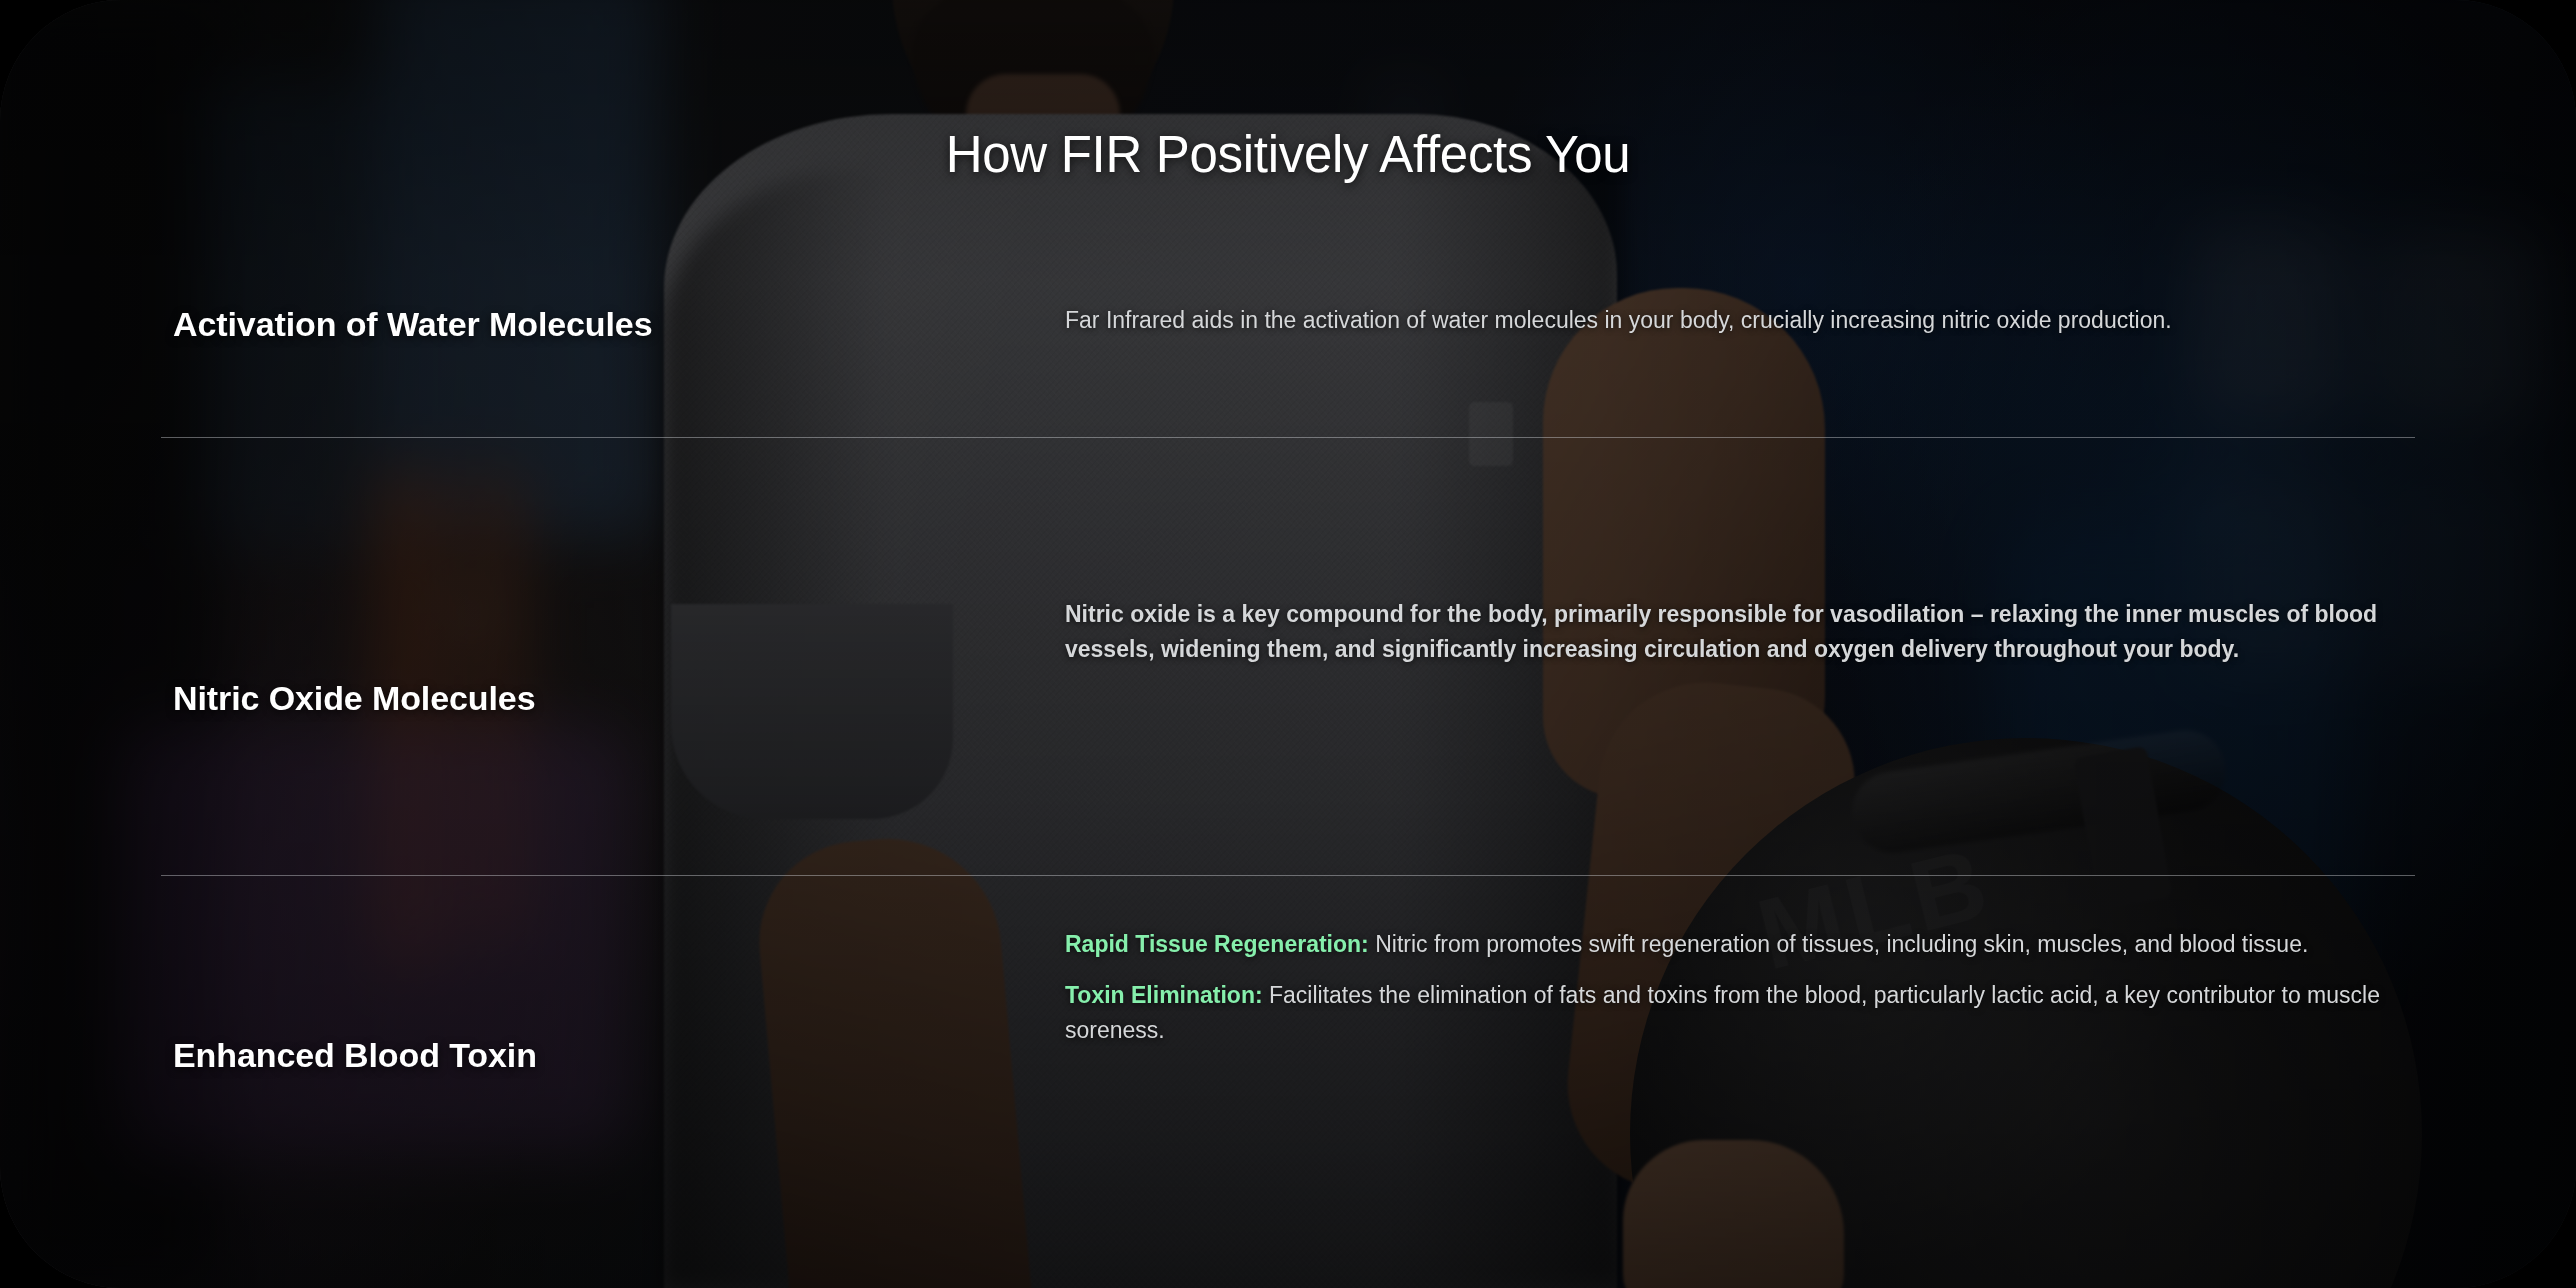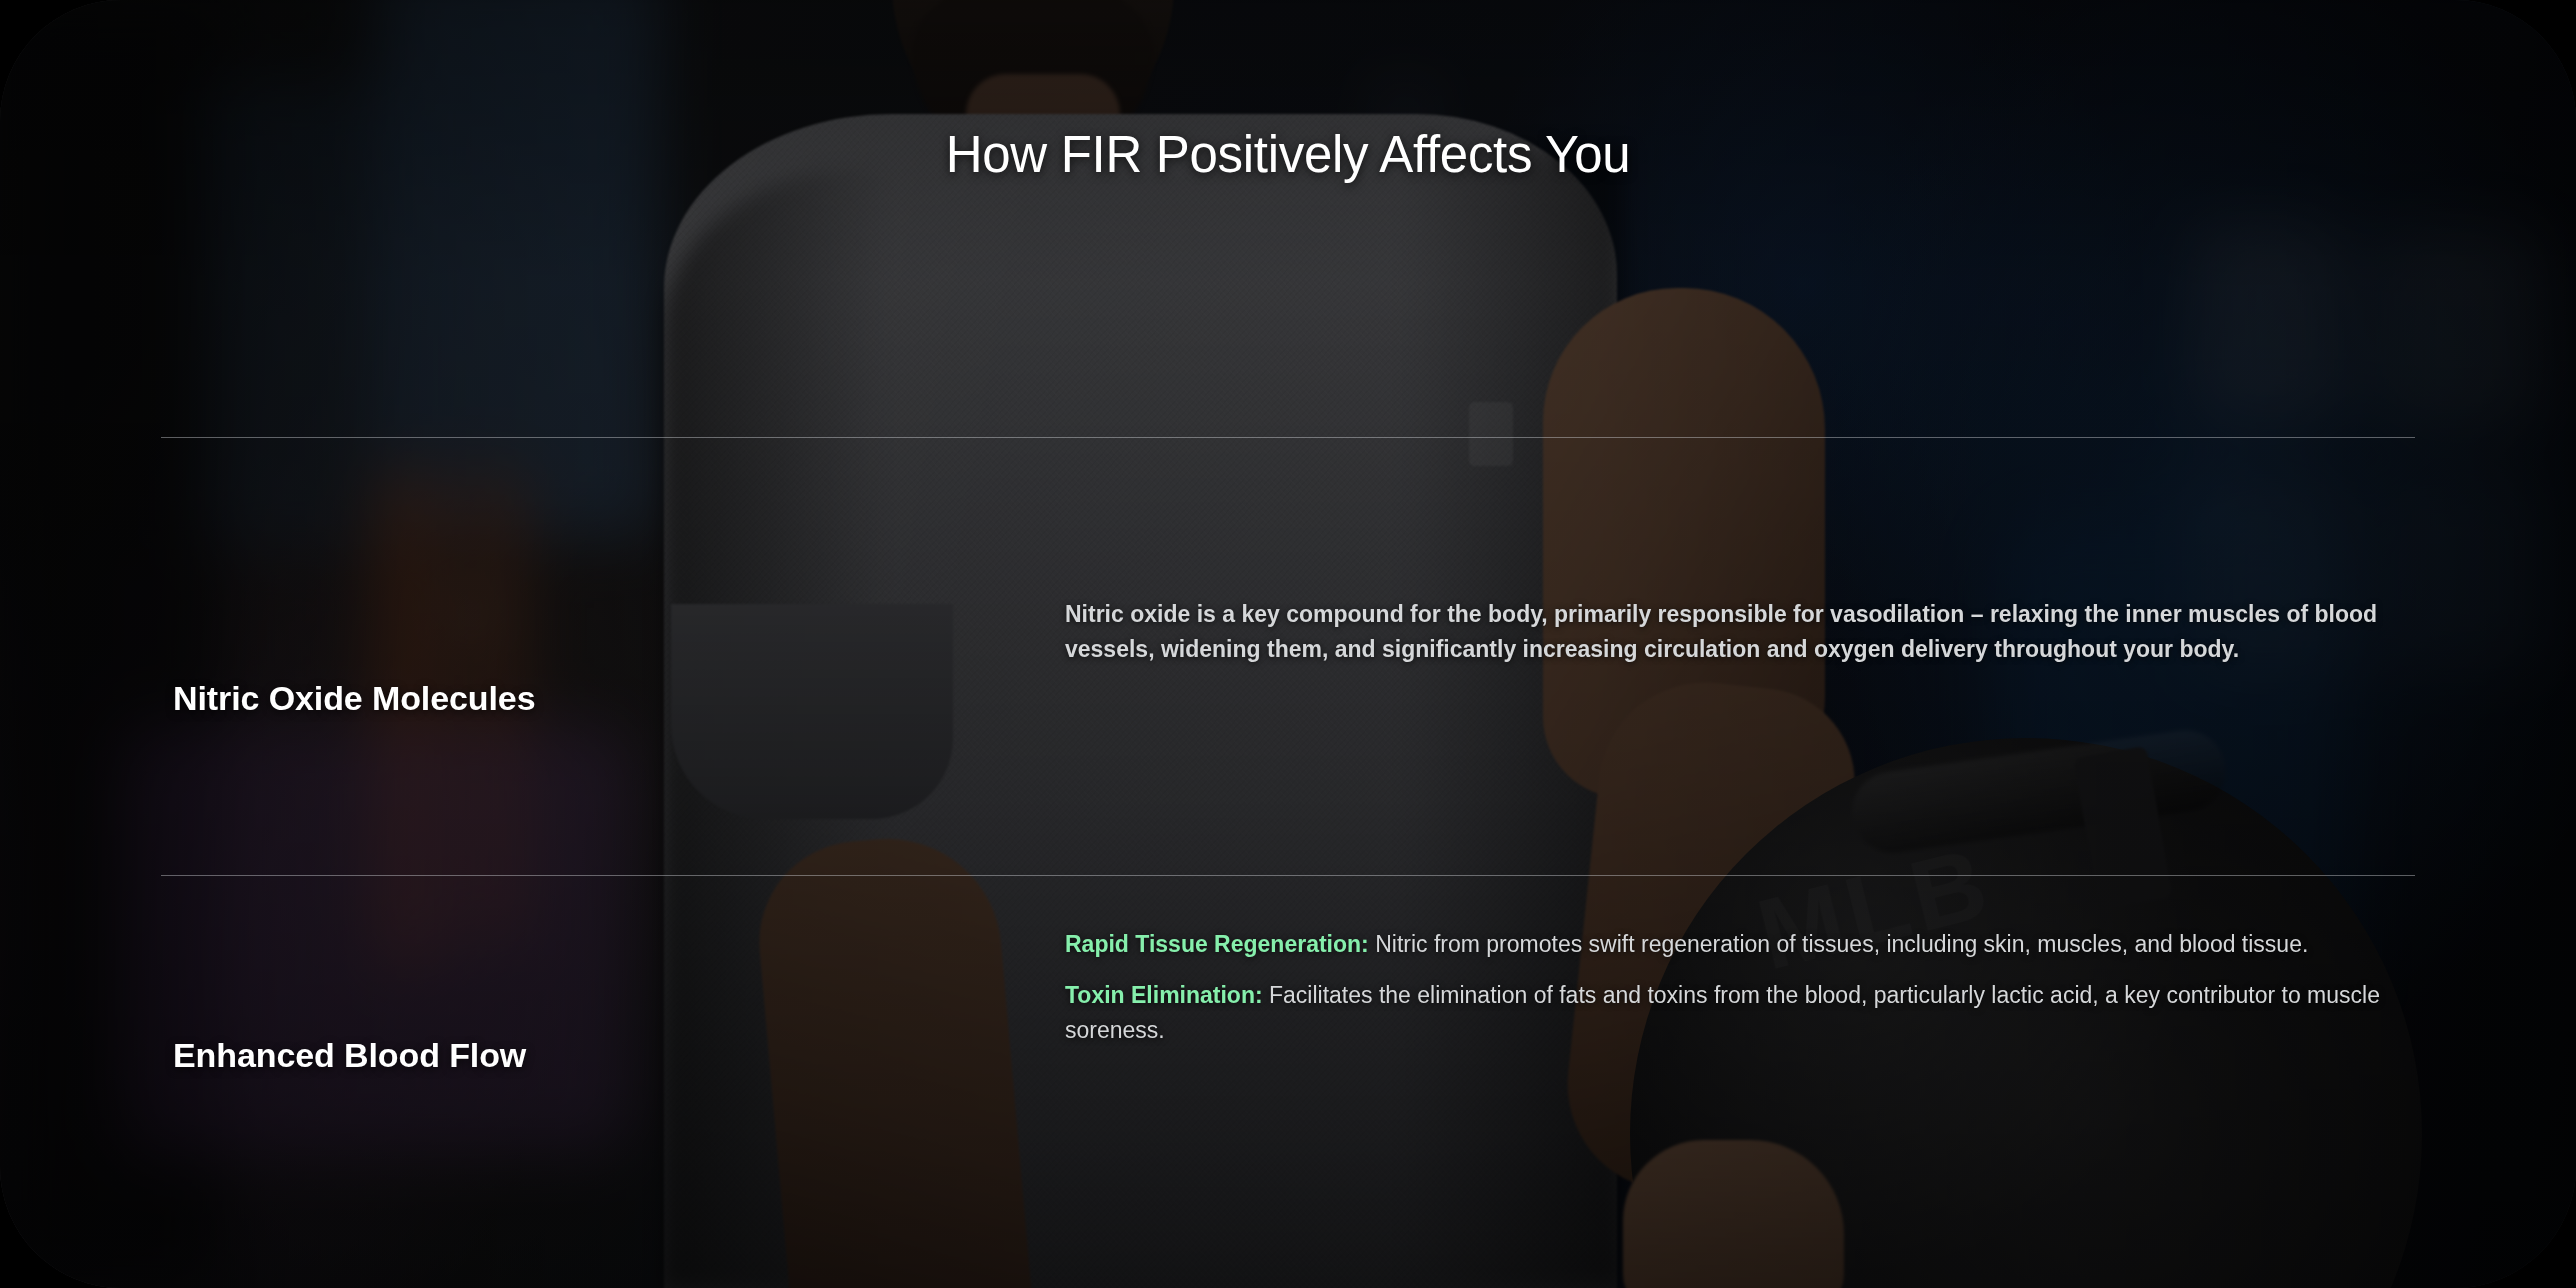--- a/index.html
+++ b/index.html
@@ -311,32 +311,40 @@
 
   <div class="bg-layer" id="bg-scrim"></div>
 
   <div id="content">
 
     <div id="title">How FIR Positively Affects You</div>
 
     <div class="divider" id="divider-0"></div>
     <div class="divider" id="divider-1"></div>
 
+    <div class="row" id="row-0">
+      <div class="row-heading">Activation of Water Molecules</div>
+      <div class="row-body">
+        <p>
+          <span class="lead"></span><span>Far Infrared aids in the activation of water molecules in your body, crucially increasing nitric oxide production.</span>
+        </p>
+      </div>
+    </div>
 
     <div class="row" id="row-1">
       <div class="row-heading">Nitric Oxide Molecules</div>
       <div class="row-body">
         <p>
           <span class="lead"></span><span>Nitric oxide is a key compound for the body, primarily responsible for vasodilation – relaxing the inner muscles of blood vessels, widening them, and significantly increasing circulation and oxygen delivery throughout your body.</span>
         </p>
       </div>
     </div>
 
     <div class="row" id="row-2">
-      <div class="row-heading">Enhanced Blood Flow</div>
+      <div class="row-heading">Enhanced Blood Toxin</div>
       <div class="row-body">
         <p>
           <span class="lead">Rapid Tissue Regeneration:</span><span> Nitric from promotes swift regeneration of tissues, including skin, muscles, and blood tissue.</span>
         </p>
         <p>
           <span class="lead">Toxin Elimination:</span><span> Facilitates the elimination of fats and toxins from the blood, particularly lactic acid, a key contributor to muscle soreness.</span>
         </p>
       </div>
     </div>
 

